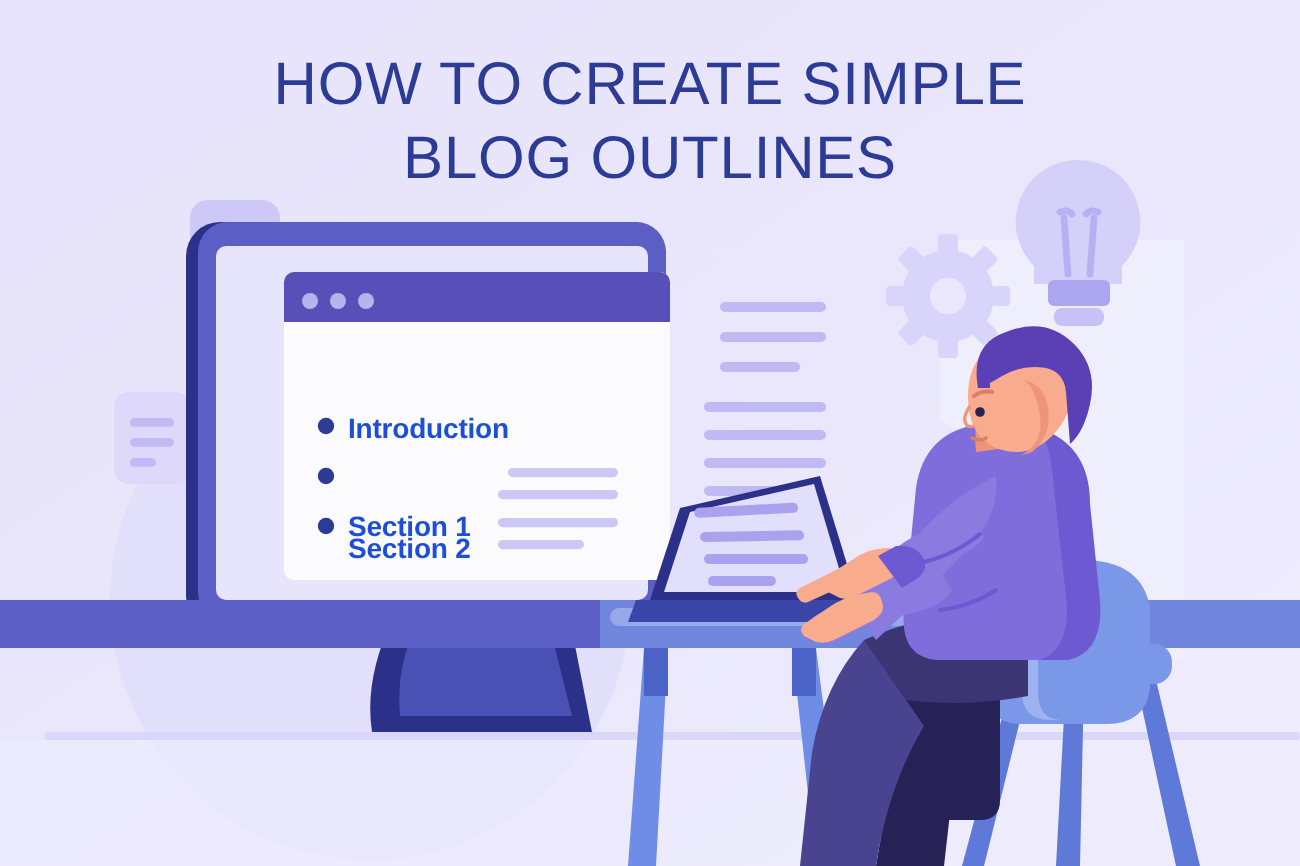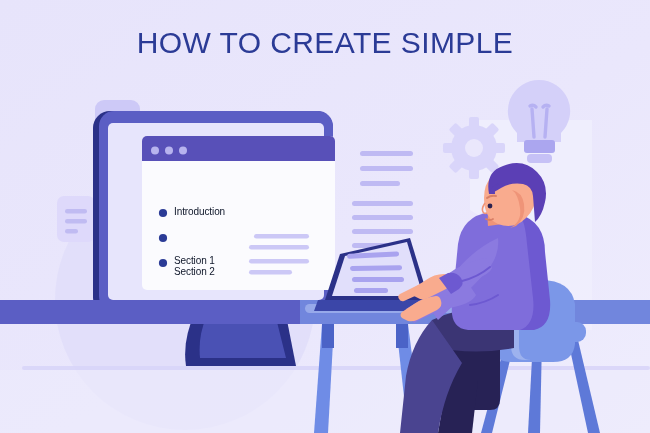--- a/index.html
+++ b/index.html
@@ -48,23 +48,23 @@
     left: 155px;
     top: 172px;
     width: 200px;
     font-weight: bold;
     font-size: 19.5px;
     letter-spacing: -0.2px;
     color: #253588;
   }
   .outline-item-label {
     position: absolute;
-    font-weight: normal;
-    font-size: 10px;
-    color: #0f172a;
+    font-weight: bold;
+    font-size: 14px;
+    color: #1d4ed8;
     letter-spacing: -0.1px;
   }
   #item-0 { left: 174px; top: 206px; }
   #item-1 { left: 174px; top: 231px; margin-top: 24px; }
   #item-2 { left: 174px; top: 266px; }
 </style>
 </head>
 <body>
 
 <div id="scene">
@@ -242,20 +242,21 @@
 
         <path d="M462 281 q16 -4 28 -14" stroke="#6d59d1" stroke-width="2" fill="none" stroke-linecap="round"></path>
         <path d="M470 305 q16 -2 28 -10" stroke="#6d59d1" stroke-width="2" fill="none" stroke-linecap="round"></path>
       </g>
 
     </g>
   </svg>
 
   <div class="overlay-text" id="headline">
     <span class="line">HOW TO CREATE SIMPLE</span>
+    <span class="line">BLOG OUTLINES</span>
   </div>
 
 
   <div class="overlay-text outline-item-label" id="item-0">Introduction</div>
   <div class="overlay-text outline-item-label" id="item-1">Section 1</div>
   <div class="overlay-text outline-item-label" id="item-2">Section 2</div>
 
 </div>
 
 </body></html>

